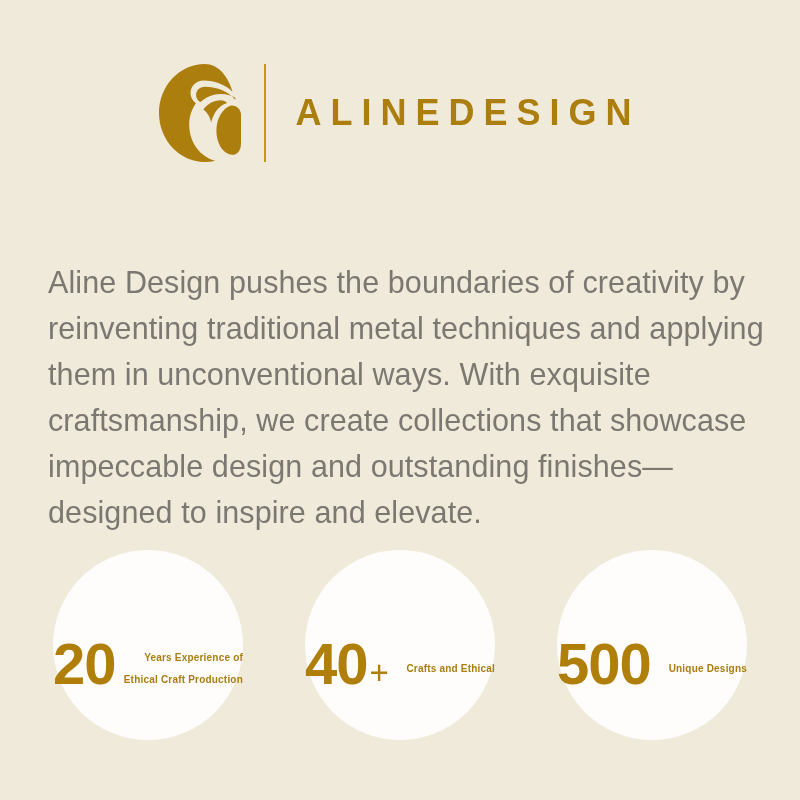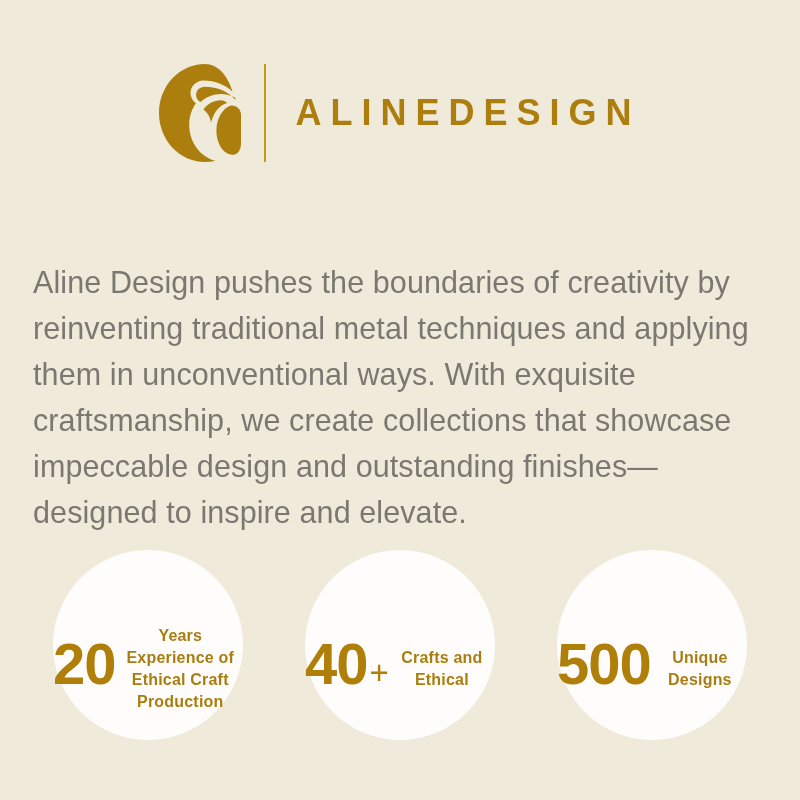--- a/index.html
+++ b/index.html
@@ -63,21 +63,21 @@
     font-weight: bold;
     font-size: 36px;
     letter-spacing: 9px;
     line-height: 46px;
     white-space: nowrap;
   }
 
   
   .intro-paragraph {
     position: absolute;
-    left: 33px;
+    left: 48px;
     top: 228px;
     width: 745px;
     color: #7B7872;
     font-family: "Liberation Sans", sans-serif;
     font-weight: normal;
     font-size: 30.5px;
     line-height: 46px;
     letter-spacing: 0.1px;
   }
 
@@ -130,23 +130,23 @@
     font-size: 33px;
     line-height: 33px;
     margin-left: 2px;
   }
 
   .stat-label {
     margin-top: 9px;
     color: #A97D10;
     font-family: "Liberation Sans", sans-serif;
     font-weight: bold;
-    font-size: 16px;
+    font-size: 10px;
     line-height: 22px;
-    text-align: center;
+    text-align: right;
     letter-spacing: 0.2px;
     width: 165px;
   }
 </style>
 </head>
 <body>
 
 <div id="page">
 
   <div class="logo-lockup">

